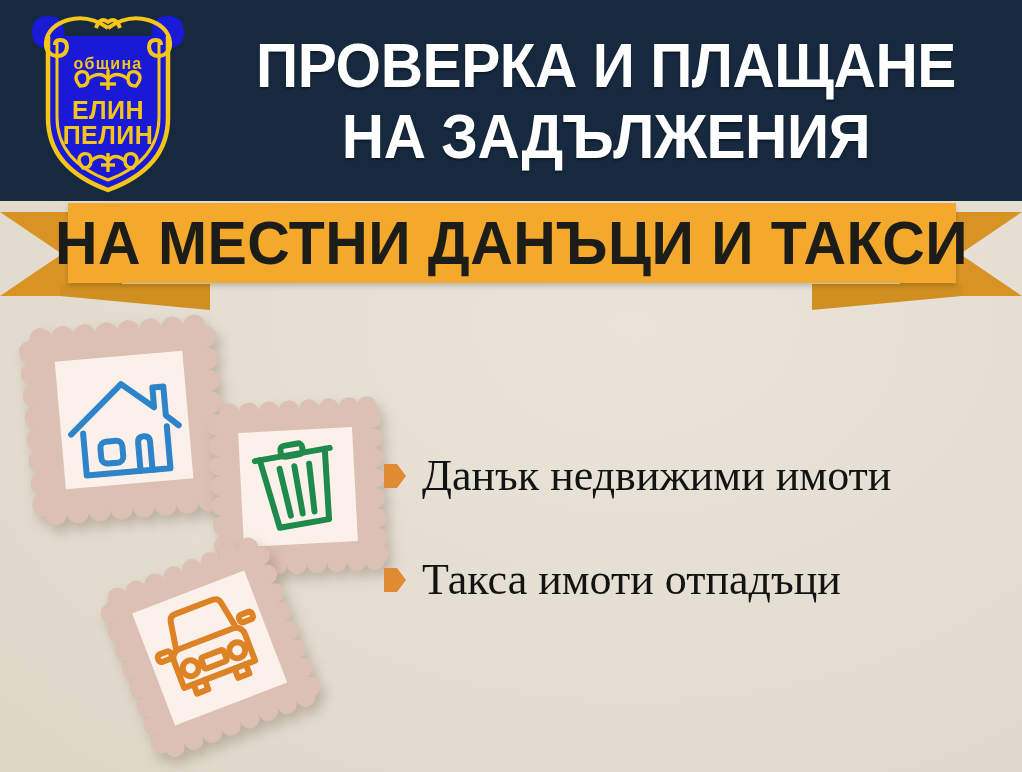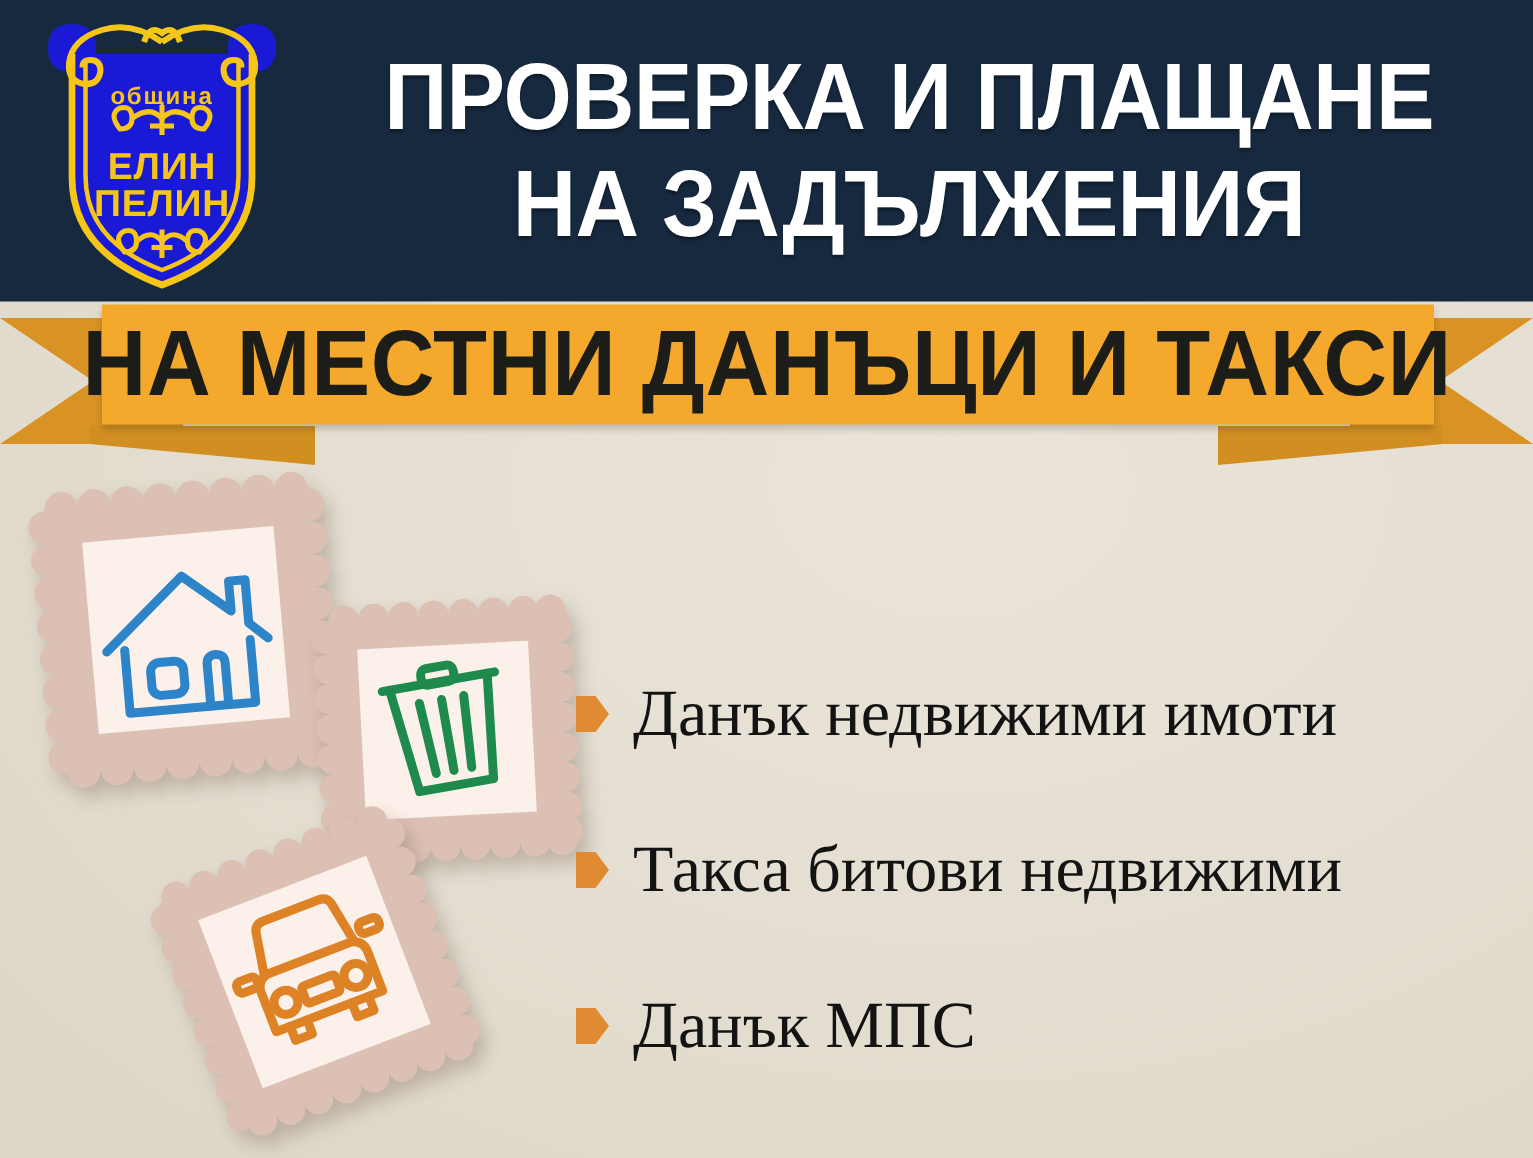--- a/index.html
+++ b/index.html
@@ -384,21 +384,17 @@
     </svg>
   </div>
 
   <div class="list">
     <div class="list-item">
       <span class="bullet"></span>
       <span class="list-label">Данък недвижими имоти</span>
     </div>
     <div class="list-item">
       <span class="bullet"></span>
-      <span class="list-label">Такса битови недвижими</span>
+      <span class="list-label">Такса имоти отпадъци</span>
     </div>
-    <div class="list-item">
-      <span class="bullet"></span>
-      <span class="list-label">Данък МПС</span>
-    </div>
   </div>
 
 </div>
 
 </body></html>

